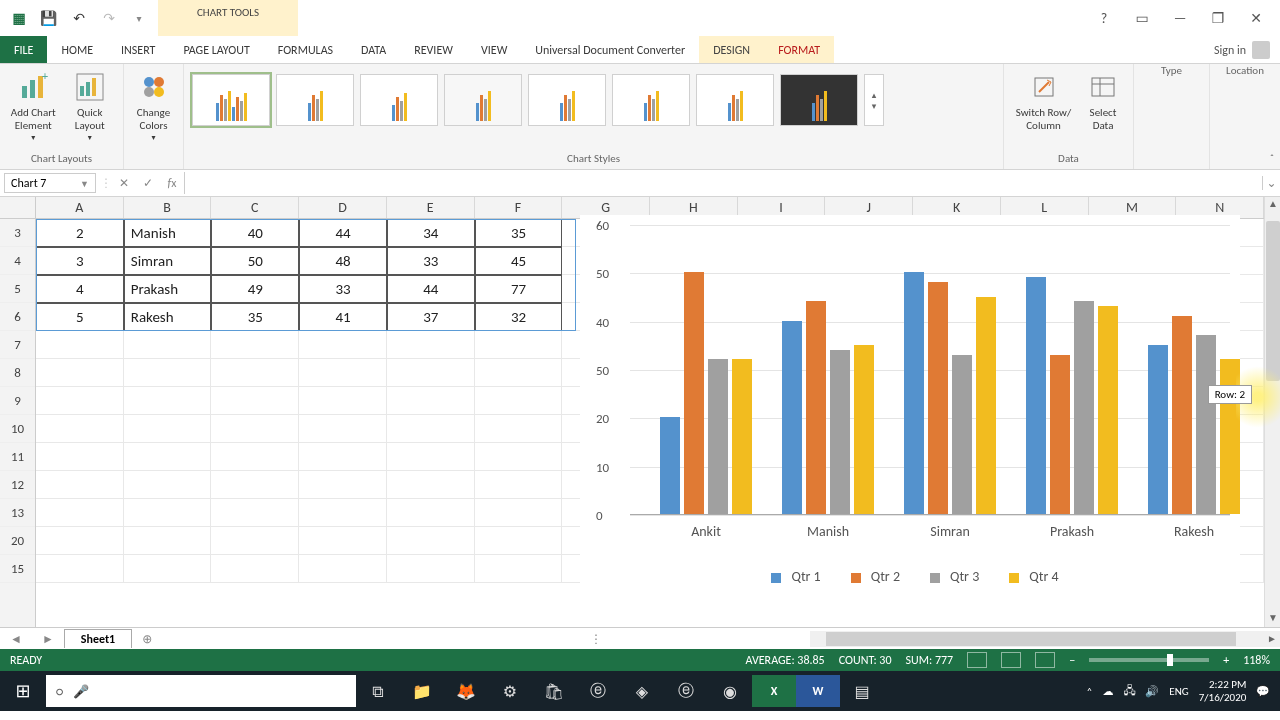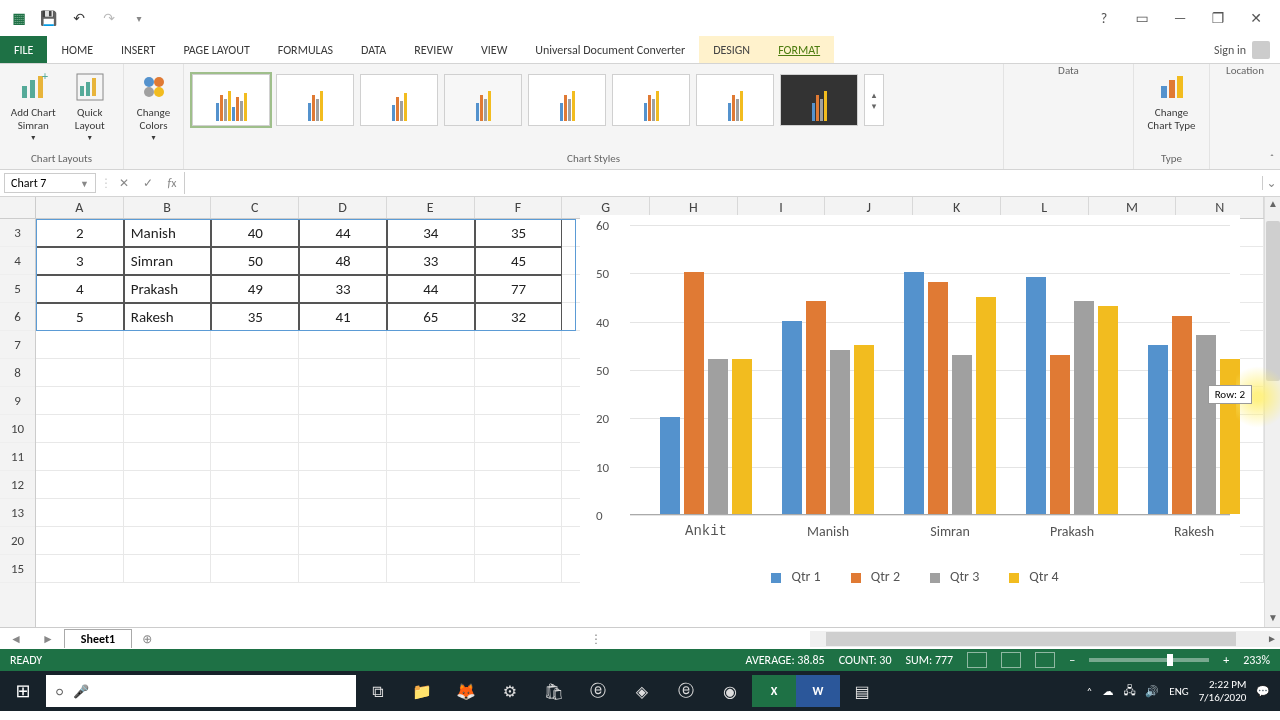--- a/index.html
+++ b/index.html
@@ -13,21 +13,21 @@
 .chart-tools-wrap { display: flex; flex-direction: column; align-items: center; justify-content: flex-start; background: #fff2cc; width: 140px; }
 .chart-tools-label { font-size: 11px; color: #444; padding-top: 6px; }
 .titlebar-right { margin-left: auto; display: flex; align-items: center; gap: 18px; padding: 0 14px; color: #555; }
 .win-btn { width: 20px; text-align: center; font-size: 14px; cursor: pointer; }
 
 
 .tabs { height: 28px; display: flex; align-items: stretch; border-bottom: 1px solid #d4d4d4; font-size: 12px; }
 .tab { padding: 0 14px; display: flex; align-items: center; color: #3a3a3a; text-transform: uppercase; cursor: pointer; }
 .tab.file { background: #1e7145; color: #fff; font-weight: 400; }
 .tab.design { background: #fff2cc; color: #444; }
-.tab.format { background: #fff2cc; color: #4d7c0f; text-decoration: underline; }
+.tab.format { background: #fff2cc; color: #b91c1c; }
 .signin { margin-left: auto; padding: 0 10px; display: flex; align-items: center; color: #555; font-size: 12px; gap:6px;}
 .avatar-box { width:18px; height:18px; background:#ccc; border-radius:2px;}
 
 
 .ribbon { height: 106px; background: #f5f5f5; display: flex; border-bottom: 1px solid #d4d4d4; }
 .ribbon-group { display: flex; flex-direction: column; border-right: 1px solid #e3e3e3; }
 .ribbon-group-body { flex: 1; display: flex; align-items: flex-start; padding: 4px 8px; gap: 6px; }
 .ribbon-group-label { font-size: 11px; color: #666; text-align: center; padding-bottom: 4px; }
 .big-btn { display: flex; flex-direction: column; align-items: center; width: 56px; font-size: 11px; color: #3a3a3a; text-align: center; cursor: pointer; padding-top:2px;}
 .big-btn .ico { width: 34px; height: 34px; margin-bottom: 2px; display:flex; align-items:center; justify-content:center; }
@@ -111,20 +111,23 @@
 <body>
 
 <div class="titlebar">
   <div class="titlebar-left">
     <span class="qat-icon" style="color:#1e7145;font-weight:bold">▦</span>
     <span class="qat-icon">💾</span>
     <span class="qat-icon">↶</span>
     <span class="qat-icon" style="color:#bbb">↷</span>
     <span class="qat-icon" style="font-size:10px;color:#888">▾</span>
   </div>
+  <div class="chart-tools-wrap">
+    <span class="chart-tools-label">CHART TOOLS</span>
+  </div>
   <div style="flex:1"></div>
   <div class="titlebar-right">
     <span class="win-btn">?</span>
     <span class="win-btn">▭</span>
     <span class="win-btn">—</span>
     <span class="win-btn">❐</span>
     <span class="win-btn">✕</span>
   </div>
 </div>
 
@@ -151,21 +154,21 @@
     <div class="ribbon-group-body">
       <div class="big-btn">
         <div class="ico">
             <svg width="30" height="30">
               <rect x="4" y="14" width="5" height="12" fill="#5a9"></rect>
               <rect x="12" y="8" width="5" height="18" fill="#5a9"></rect>
               <rect x="20" y="4" width="5" height="22" fill="#e8b43a"></rect>
               <text x="24" y="8" font-size="12" fill="#5a9">+</text>
             </svg>
           </div>
-        <span>Add Chart Simran</span>
+        <span>Add Chart Element</span>
           <span style="font-size:8px">▾</span>
       </div>
       <div class="big-btn">
         <div class="ico">
             <svg width="30" height="30">
               <rect x="2" y="2" width="26" height="26" fill="none" stroke="#888"></rect>
               <rect x="5" y="14" width="4" height="10" fill="#5a9"></rect>
               <rect x="11" y="10" width="4" height="14" fill="#5a9"></rect>
               <rect x="17" y="6" width="4" height="18" fill="#e8b43a"></rect>
             </svg>
@@ -248,36 +251,46 @@
           <span class="mini-bar c2" style="height:26px"></span>
           <span class="mini-bar c3" style="height:22px"></span>
           <span class="mini-bar c4" style="height:30px"></span>
         </div>
       <div class="styles-more">▴<br>▾</div>
     </div>
     <div class="ribbon-group-label">Chart Styles</div>
   </div>
 
   <div class="ribbon-group" style="width:130px">
-    <div class="ribbon-group-label">Data</div>
-  </div>
-
-  <div class="ribbon-group" style="width:76px">
     <div class="ribbon-group-body">
-      <div class="big-btn" style="width:60px">
+      <div class="big-btn" style="width:66px">
         <div class="ico">
             <svg width="30" height="30">
-              <rect x="4" y="14" width="6" height="12" fill="#5492cd"></rect>
-              <rect x="12" y="8" width="6" height="18" fill="#e07a34"></rect>
-              <rect x="20" y="4" width="6" height="22" fill="#f2bc1f"></rect>
+              <rect x="6" y="6" width="18" height="18" fill="none" stroke="#777"></rect>
+              <path d="M10 20 L20 10" stroke="#e07a34" stroke-width="2"></path>
+              <path d="M18 8 L22 10 L20 14" fill="none" stroke="#e07a34"></path>
             </svg>
           </div>
-        <span>Change Chart Type</span>
-      </div>
-    </div>
+        <span>Switch Row/ Column</span>
+      </div>
+      <div class="big-btn" style="width:46px">
+        <div class="ico">
+            <svg width="30" height="30">
+              <rect x="4" y="6" width="22" height="18" fill="none" stroke="#777"></rect>
+              <line x1="4" y1="12" x2="26" y2="12" stroke="#777"></line>
+              <line x1="12" y1="6" x2="12" y2="24" stroke="#777"></line>
+            </svg>
+          </div>
+        <span>Select Data</span>
+      </div>
+    </div>
+    <div class="ribbon-group-label">Data</div>
+  </div>
+
+  <div class="ribbon-group" style="width:76px">
     <div class="ribbon-group-label">Type</div>
   </div>
 
   <div class="ribbon-group" style="width:70px;border-right:none">
     <div class="ribbon-group-label">Location</div>
   </div>
   <span class="collapse-caret">ˆ</span>
 </div>
 
 <div class="fbar">
@@ -373,21 +386,21 @@
         <div class="cell"></div>
         <div class="cell"></div>
         <div class="cell"></div>
         <div class="cell"></div>
       </div>
       <div class="row">
         <div class="cell bord num">5</div>
         <div class="cell bord txt">Rakesh</div>
         <div class="cell bord num">35</div>
         <div class="cell bord num">41</div>
-        <div class="cell bord num">65</div>
+        <div class="cell bord num">37</div>
         <div class="cell bord num">32</div>
         <div class="cell"></div>
         <div class="cell"></div>
         <div class="cell"></div>
         <div class="cell"></div>
         <div class="cell"></div>
         <div class="cell"></div>
         <div class="cell"></div>
         <div class="cell"></div>
       </div>
@@ -554,21 +567,21 @@
         <div class="ytick" style="top: 48.3333px;">50</div>
         <div class="gridline" style="top: 0px;"></div>
         <div class="ytick" style="top: 0px;">60</div>
         <div class="xaxis"></div>
         <div class="bar-group" style="left: 30px;">
           <div class="bar" style="background: rgb(84, 146, 205); height: 96.6667px;"></div>
           <div class="bar" style="background: rgb(224, 122, 52); height: 241.667px;"></div>
           <div class="bar" style="background: rgb(160, 160, 160); height: 154.667px;"></div>
           <div class="bar" style="background: rgb(242, 188, 31); height: 154.667px;"></div>
         </div>
-        <div class="xlabel" style="left: 76px; top: 298px; font-family: Liberation Mono, monospace;">Ankit</div>
+        <div class="xlabel" style="left: 76px; top: 298px;">Ankit</div>
         <div class="bar-group" style="left: 152px;">
           <div class="bar" style="background: rgb(84, 146, 205); height: 193.333px;"></div>
           <div class="bar" style="background: rgb(224, 122, 52); height: 212.667px;"></div>
           <div class="bar" style="background: rgb(160, 160, 160); height: 164.333px;"></div>
           <div class="bar" style="background: rgb(242, 188, 31); height: 169.167px;"></div>
         </div>
         <div class="xlabel" style="left: 198px; top: 298px;">Manish</div>
         <div class="bar-group" style="left: 274px;">
           <div class="bar" style="background: rgb(84, 146, 205); height: 241.667px;"></div>
           <div class="bar" style="background: rgb(224, 122, 52); height: 232px;"></div>
@@ -623,21 +636,21 @@
     <span>COUNT: 30</span>
     <span>SUM: 777</span>
     <span class="view-btn"></span>
     <span class="view-btn"></span>
     <span class="view-btn"></span>
     <span>−</span>
     <div class="zoom-slider">
         <div class="knob"></div>
       </div>
     <span>+</span>
-    <span>233%</span>
+    <span>118%</span>
   </div>
 </div>
 
 <div class="taskbar">
   <div class="start">⊞</div>
   <div class="search">
     <span>○</span>
     <span>🎤</span>
   </div>
   <div class="task-icon">⧉</div>

